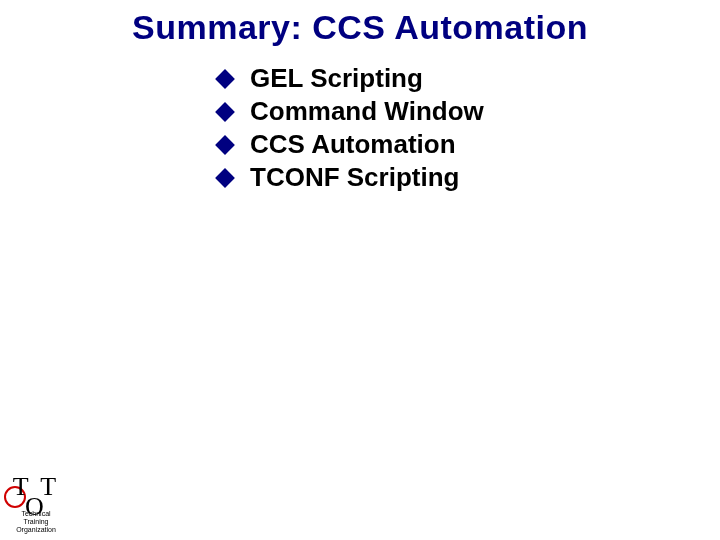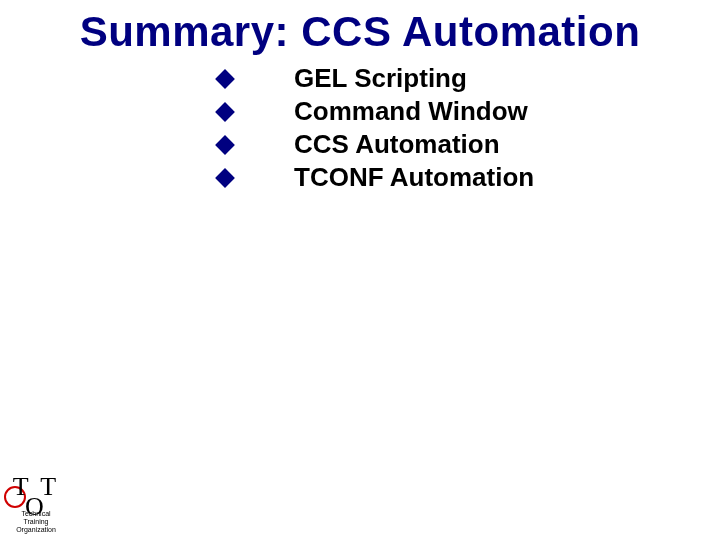--- a/index.html
+++ b/index.html
@@ -16,36 +16,35 @@
     width: 720px;
     height: 540px;
     position: relative;
   }
   .title {
     position: absolute;
     top: 8px;
     left: 0;
     width: 720px;
     text-align: center;
-    font-size: 42px;
+    font-size: 34px;
     font-weight: bold;
     color: #000080;
     letter-spacing: 0.5px;
   }
   .bullets {
     position: absolute;
     top: 62px;
     left: 218px;
   }
   .bullet-row {
     display: flex;
     align-items: center;
     margin-bottom: 0px;
     height: 33px;
-    gap: 44px;
   }
   .diamond {
     width: 14px;
     height: 14px;
     background: #000080;
     transform: rotate(45deg);
     margin-right: 18px;
     flex: 0 0 14px;
   }
   .bullet-text {
@@ -110,21 +109,21 @@
     <div class="bullet-row">
       <div class="diamond"></div>
       <div class="bullet-text">Command Window</div>
     </div>
     <div class="bullet-row">
       <div class="diamond"></div>
       <div class="bullet-text">CCS Automation</div>
     </div>
     <div class="bullet-row">
       <div class="diamond"></div>
-      <div class="bullet-text">TCONF Automation</div>
+      <div class="bullet-text">TCONF Scripting</div>
     </div>
   </div>
 
   <div class="logo-box">
     <div class="logo-top">
       <div class="logo-circle"></div>
       <div class="logo-tto">T T O</div>
     </div>
     <div class="logo-sub">Technical</div>
     <div class="logo-sub">Training</div>

